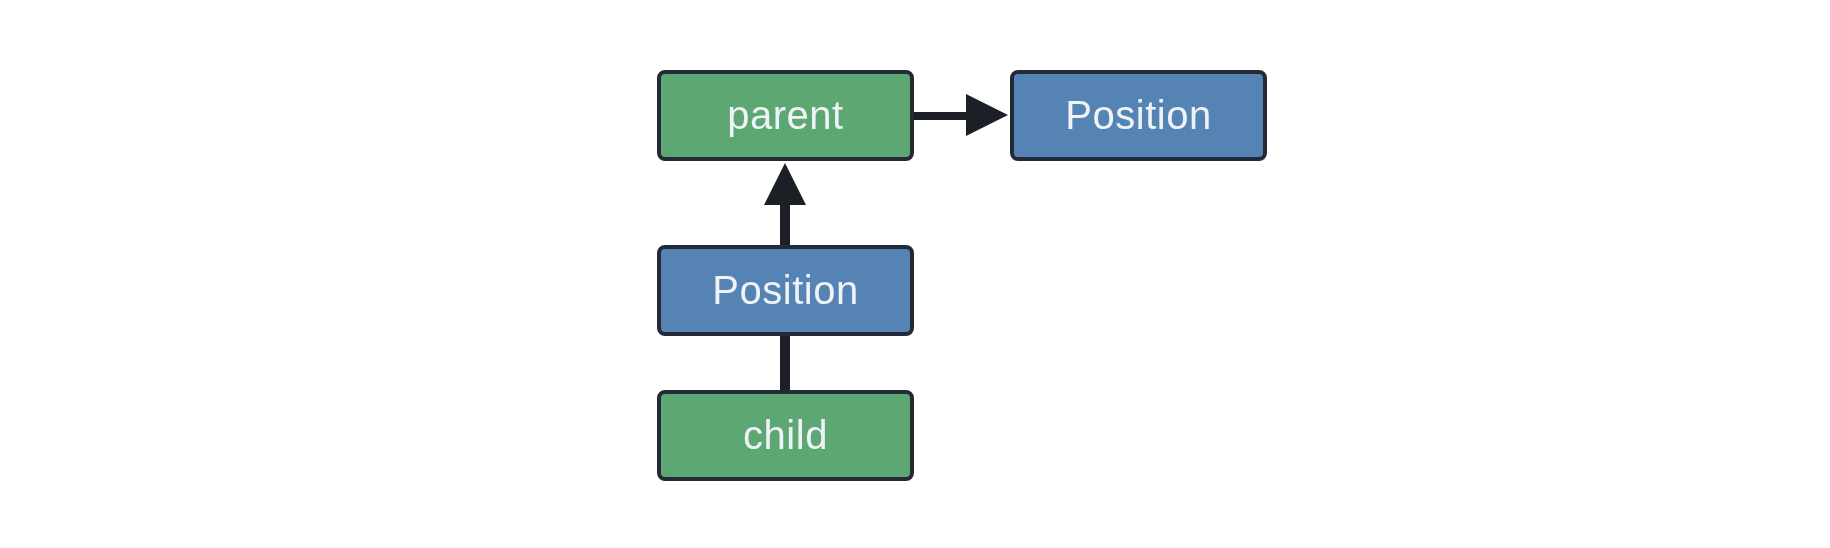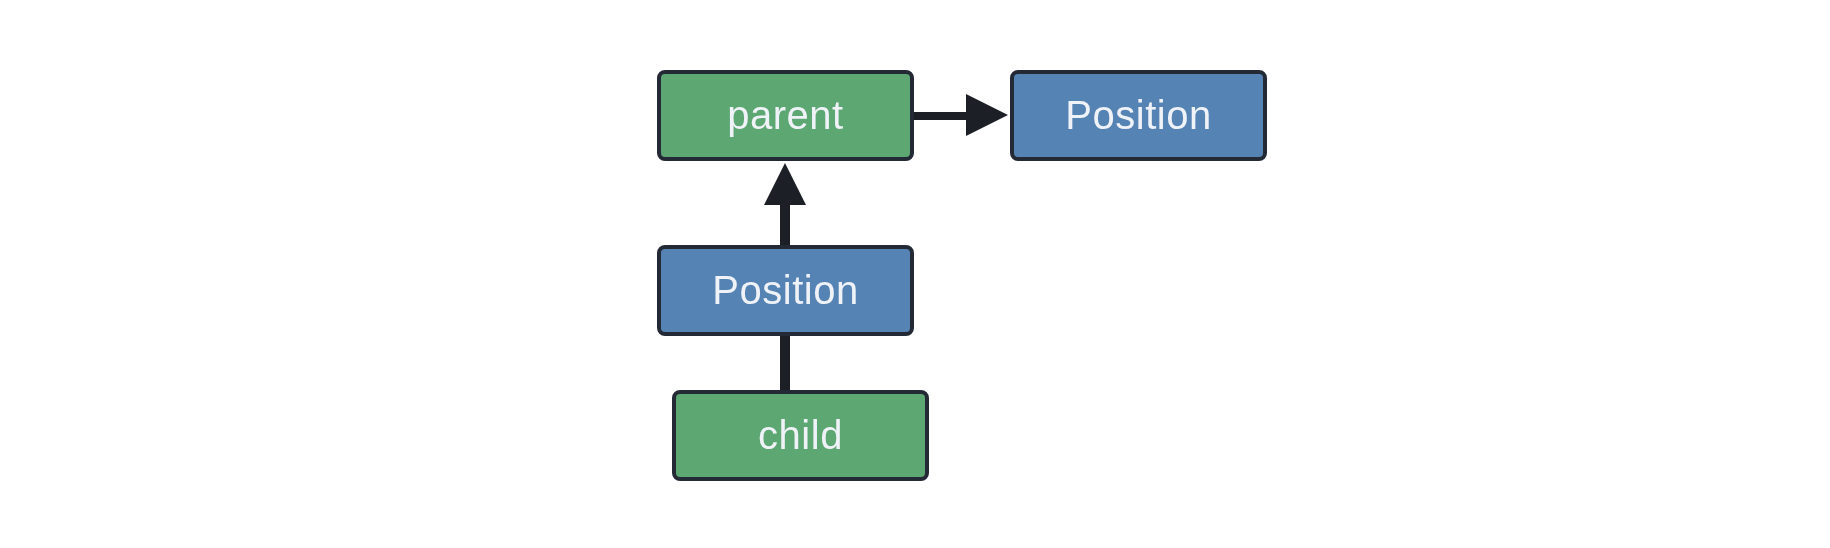--- a/index.html
+++ b/index.html
@@ -31,21 +31,21 @@
   .node-label {
     color: var(--node-text, #EFF2F7);
     font-size: 40px;
     font-weight: 400;
     letter-spacing: 0.5px;
     white-space: nowrap;
   }
   .n-parent   { left: 657px;  top: 70px;  }
   .n-position { left: 1010px; top: 70px; align-items: center;  }
   .n-childof  { left: 657px;  top: 245px; }
-  .n-child    { left: 672px;  top: 390px; }
+  .n-child    { left: 657px;  top: 390px; }
 
   .edge-part {
     position: absolute;
     background: var(--edge, #1C2026);
   }
   .tri {
     position: absolute;
     width: 0;
     height: 0;
     background: transparent;

